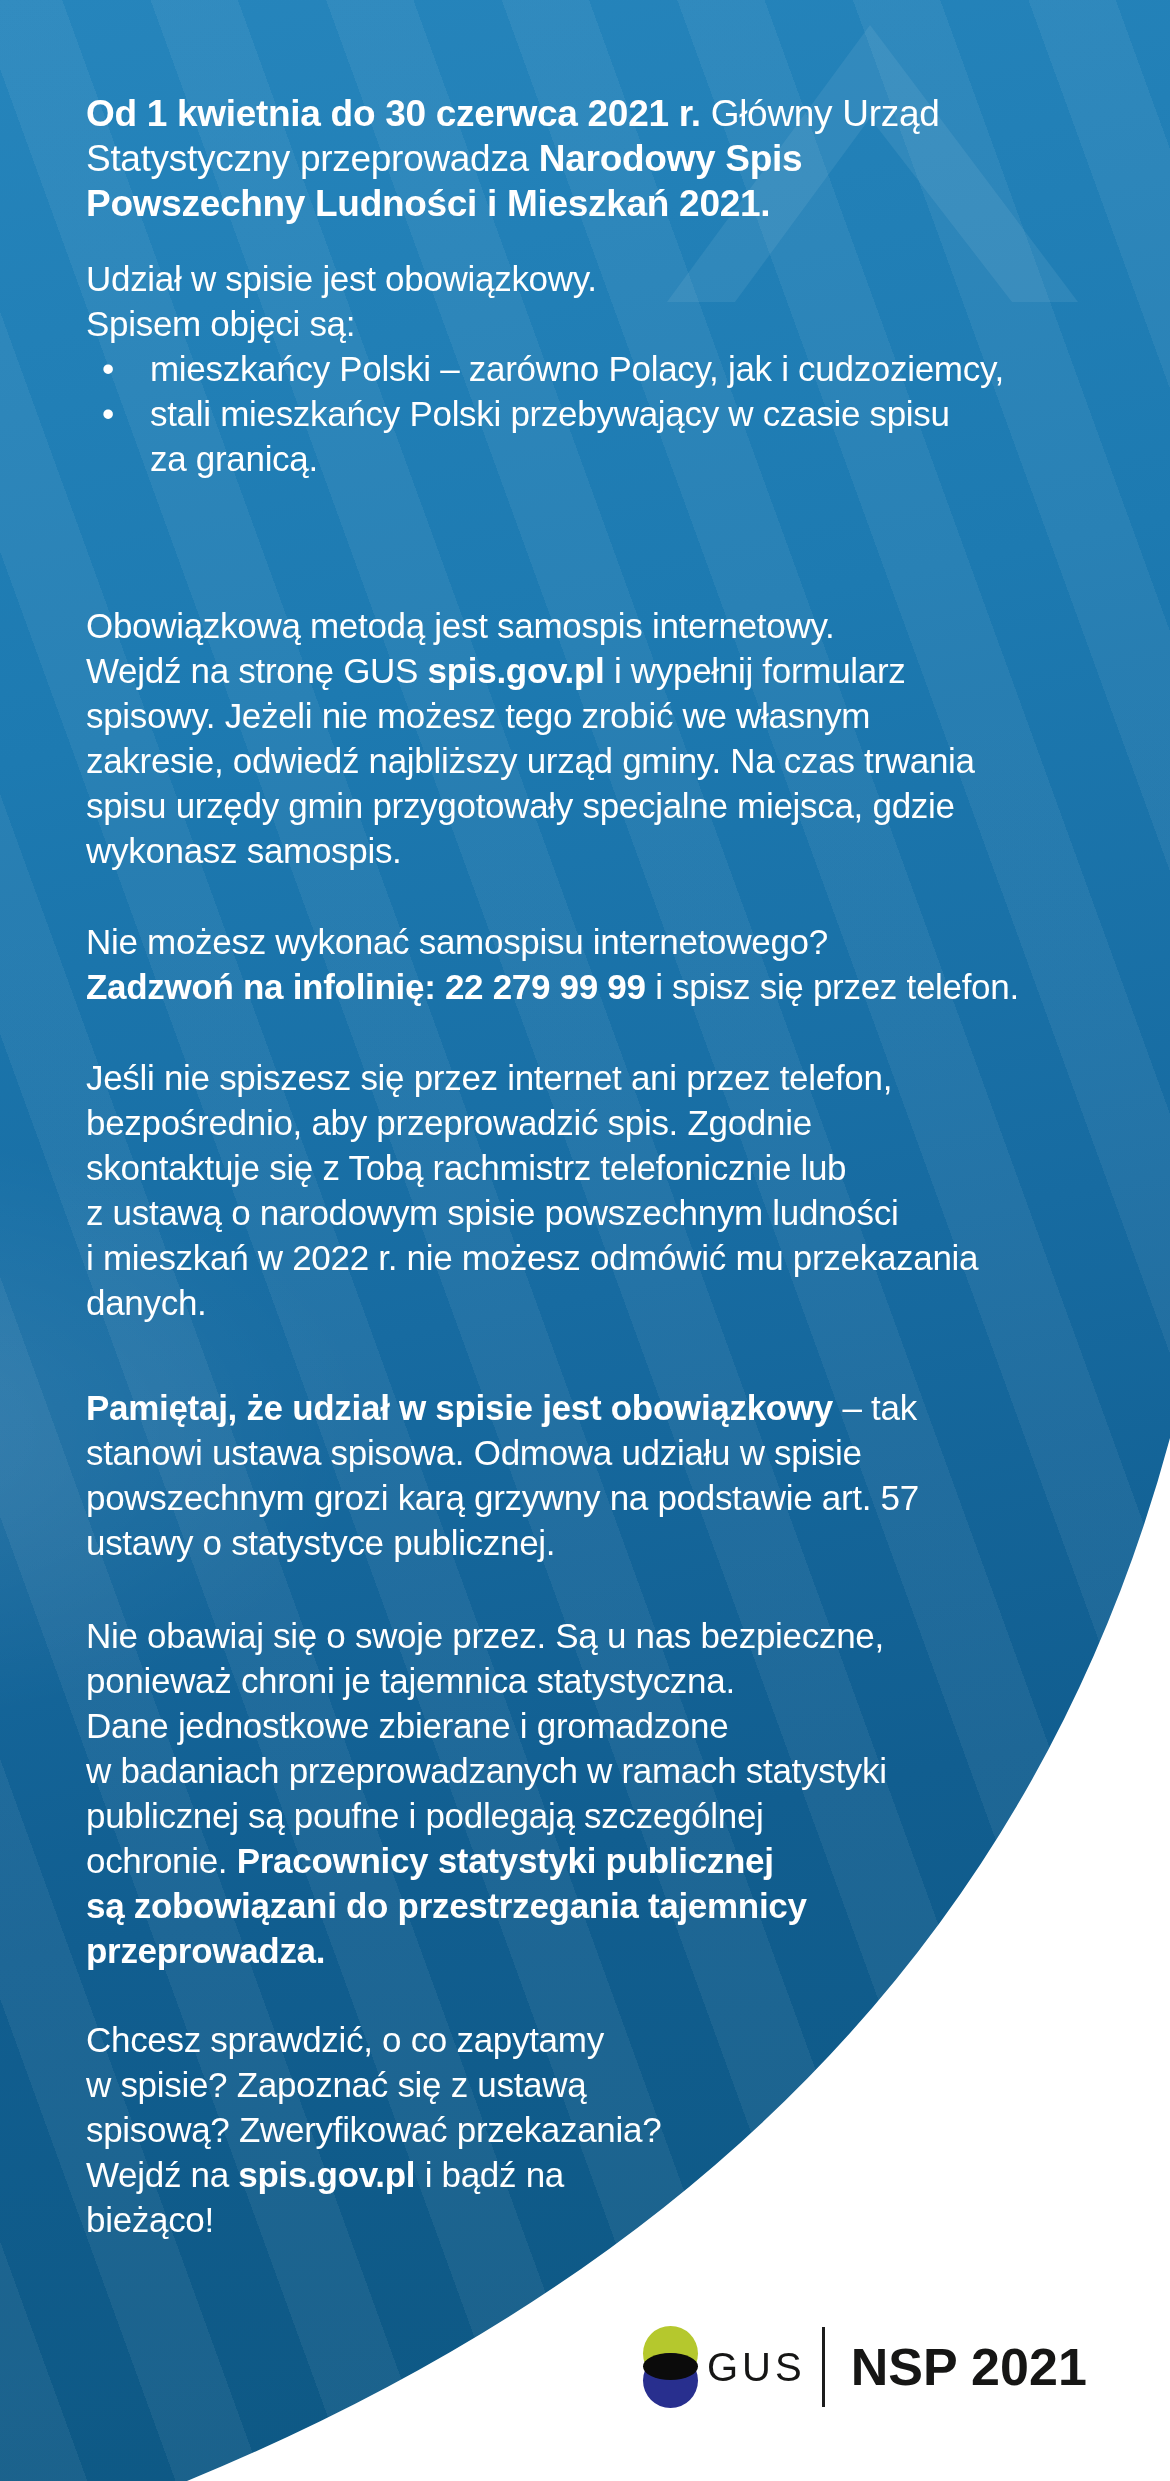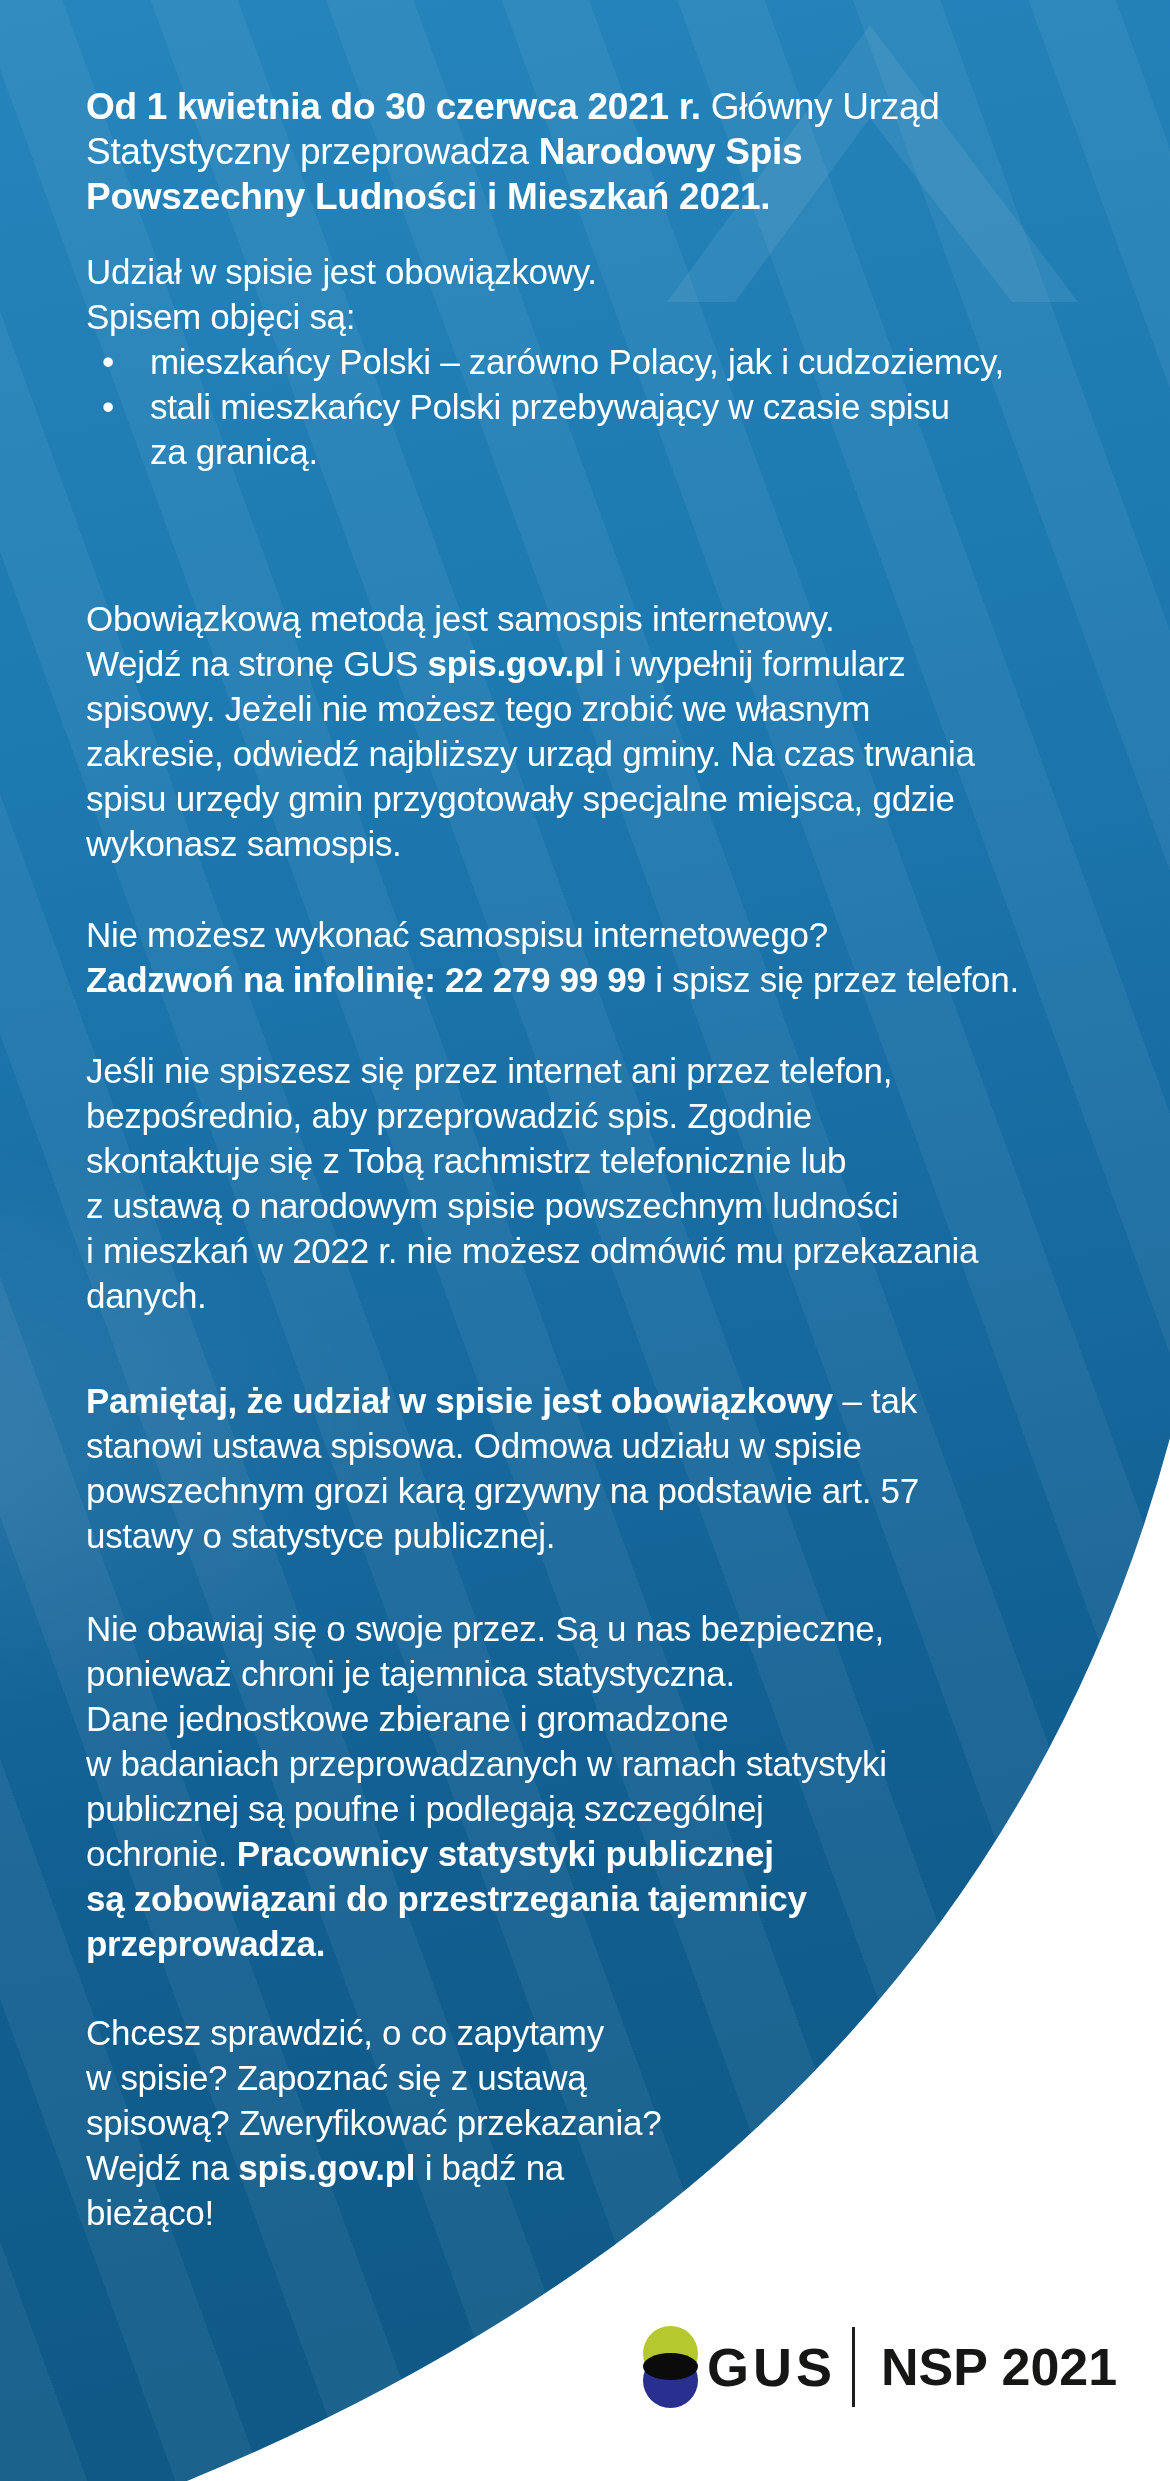--- a/index.html
+++ b/index.html
@@ -30,38 +30,38 @@
   .bullet{position:absolute;left:16px;top:0;}
   .bold{font-weight:700;}
   .logo{
     position:absolute;left:643px;top:2325px;height:84px;z-index:4;
     display:flex;align-items:center;
   }
   .logo-mark{position:relative;width:55px;height:84px;margin-right:9px;}
   .logo-c-top{position:absolute;left:0;top:1px;width:55px;height:55px;border-radius:50%;background:#b5c82d;}
   .logo-c-bottom{position:absolute;left:0;top:28px;width:55px;height:55px;border-radius:50%;background:#282f8e;}
   .logo-c-lens{position:absolute;left:0;top:28px;width:55px;height:27px;border-radius:50%;background:#0b0b0b;}
-  .logo-gus{font-size:54px;font-weight:700;letter-spacing:4px;color:#161615;line-height:84px;}
+  .logo-gus{font-size:40px;font-weight:400;letter-spacing:4px;color:#161615;line-height:84px;}
   .logo-divider{width:3px;height:80px;background:#1d1d1d;margin:0 26px 0 16px;}
   .logo-nsp{font-size:52px;font-weight:700;letter-spacing:0;color:#161615;line-height:84px;text-align:right;}
 </style>
 </head>
 <body>
 
 <div class="poster">
   <div class="stripes"></div>
   <div class="glow"></div>
 
   <svg class="overlay" width="1170" height="2481" viewBox="0 0 1170 2481">
     <path d="M870,25 L1078,302 L1012,302 L870,118 L735,302 L667,302 Z" fill="rgba(255,255,255,0.07)"></path>
     <path d="M1170,1438 Q977,2155 187,2481 L1170,2481 Z" fill="#ffffff"></path>
   </svg>
 
   <div class="content">
-      <div class="para" style="margin-top: 0px; font-size: 37px;">
+      <div class="para" style="margin-top: 7px; font-size: 37px;">
         <div class="line"><span class="bold">Od 1 kwietnia do 30 czerwca 2021 r.</span><span> Główny Urząd</span></div>
         <div class="line"><span>Statystyczny przeprowadza </span><span class="bold">Narodowy Spis</span></div>
         <div class="line"><span class="bold">Powszechny Ludności i Mieszkań 2021.</span></div>
       </div>
       <div class="para" style="margin-top: 30px;">
         <div class="line"><span>Udział w spisie jest obowiązkowy.</span></div>
         <div class="line"><span>Spisem objęci są:</span></div>
         <div class="line blt"><span class="bullet">•</span><span>mieszkańcy Polski – zarówno Polacy, jak i cudzoziemcy,</span></div>
         <div class="line blt"><span class="bullet">•</span><span>stali mieszkańcy Polski przebywający w czasie spisu</span></div>
         <div class="line ind"><span>za granicą.</span></div>

